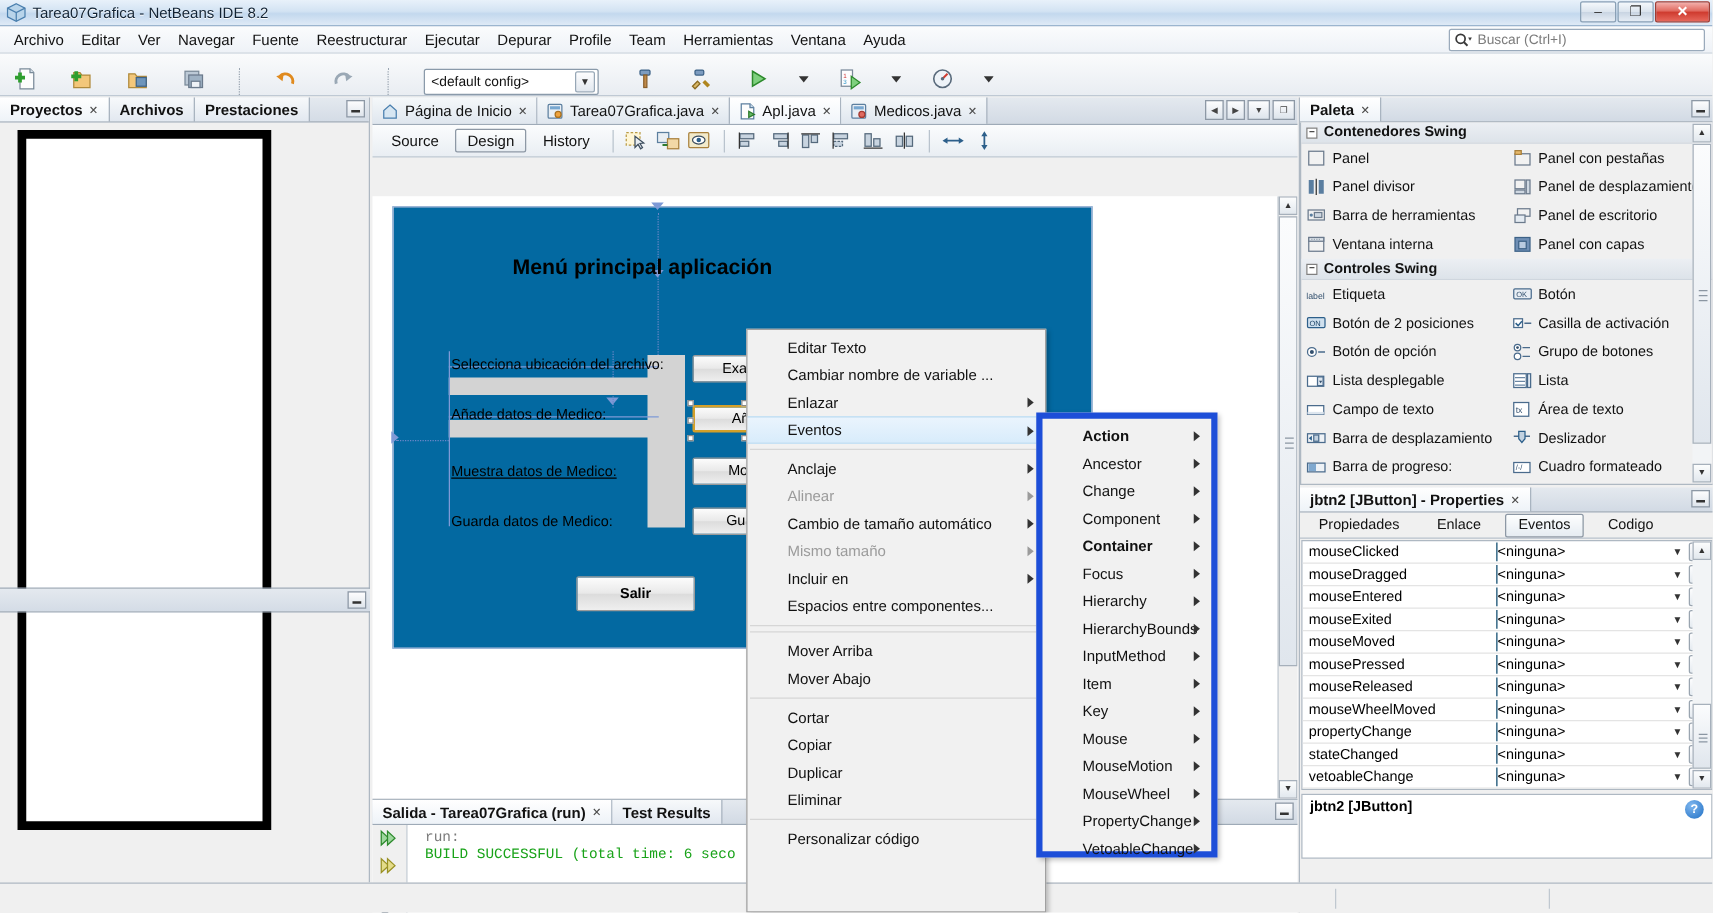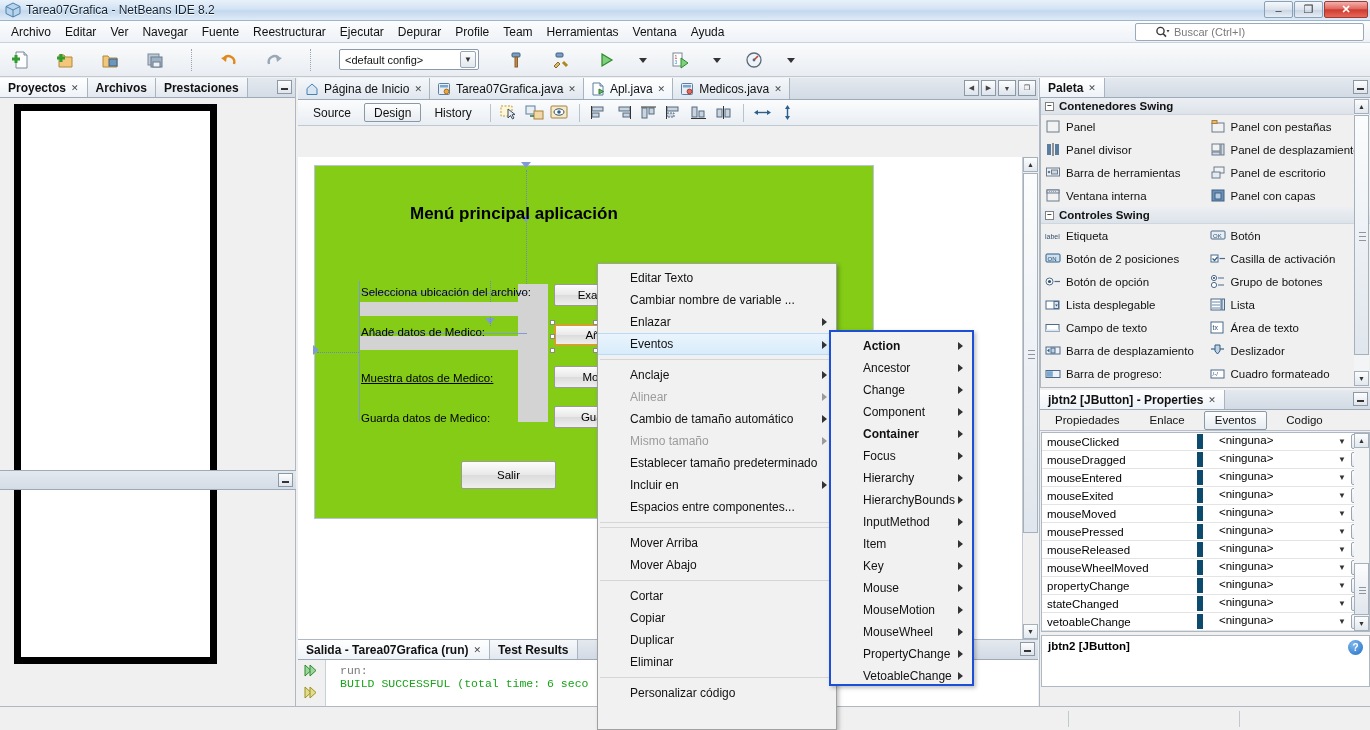--- a/index.html
+++ b/index.html
@@ -47,35 +47,35 @@
   #menubar{
     height:22px; width:100%;
     background:linear-gradient(to bottom,#fbfcfd,#eef2f7);
     border-bottom:1px solid #c9d3de;
     display:flex; align-items:center; padding-left:4px;
   }
   #menubar .mi{ padding:2px 7px; font-size:12px; color:#111; cursor:default;}
 
   #searchbox{
     position:absolute; right:6px; top:23px;
-    width:229px; height:18px;
+    width:205px; height:18px;
     background:#fff; border:1px solid #9aaabb; border-radius:2px;
-    display:flex; align-items:center; padding-left:19px;
+    display:flex; align-items:center; padding-left:3px;
   }
   #searchbox .sicon{
     width:15px;height:13px;position:relative;margin-right:4px;flex:0 0 auto;
   }
   #searchbox .sph{ color:#7b7b7b; font-size:11px;}
 
   
   #toolbar{
     height:34px;width:100%;
     background:linear-gradient(to bottom,#fafbfc,#e9edf2);
     border-bottom:1px solid #bfc9d4;
-    display:flex;align-items:center;padding-left:6px;gap:18px;
+    display:flex;align-items:flex-end;padding-left:6px;gap:18px;
   }
   .tbtn{ width:27px;height:26px; display:flex;align-items:center;justify-content:center;
     border:1px solid transparent;border-radius:2px;}
   .tsep{ width:1px;height:22px;margin:0 5px;border-left:1px dotted #9aa5b1;}
   #cfgsel{
     width:140px;height:21px;background:#fff;border:1px solid #8a9aaa;border-radius:2px;
     display:flex;align-items:center;justify-content:space-between;padding:0 2px 0 5px;
     font-size:11px;color:#111; margin:0 5px;
   }
   #cfgsel .arr{
@@ -154,21 +154,21 @@
   }
   #hintbar .htext{font-size:12px;color:#111;}
   #hintbar .hclose{position:absolute;right:12px;top:8px;font-size:12px;color:#333;}
 
   #canvas{
     position:absolute;left:0;top:79px;width:740px;height:482px;
     background:#fff;overflow:hidden;
   }
   #formbox{
     position:absolute;left:16px;top:8px;width:560px;height:354px;
-    background:#84cc16;border:1px solid #b9c2e0;
+    background:#0369a1;border:1px solid #b9c2e0;
   }
   .formtitle{
     position:absolute;left:95px;top:38px;font-size:17px;font-weight:bold;color:#000;
     white-space:nowrap;
   }
   .fm-row{position:absolute;left:46px;font-size:11.5px;color:#000;}
   .fm-btn{
     position:absolute;height:22px;width:96px;
     background:linear-gradient(to bottom,#fcfcfc,#e9e9e9 48%,#dcdcdc 52%,#efefef);
     border:1px solid #9a9a9a;border-radius:2px;
@@ -238,22 +238,22 @@
     position:relative;}
   .prtabs{height:21px;display:flex;align-items:center;gap:0;background:#f0f0f0;
     border-bottom:1px solid #b8c1cb;}
   .prtab{height:19px;padding:0 10px;display:flex;align-items:center;font-size:11.5px;color:#111;
     border:1px solid transparent;border-radius:2px;margin:0 4px;}
   .prtab.sel{border:1px solid #8d98a5;background:linear-gradient(to bottom,#fdfefe,#e6ecf2);}
   .evtable{position:absolute;left:1px;top:42px;width:329px;height:200px;background:#fff;
      border:1px solid #aeb8c2;overflow:hidden;}
   .evrow{height:18px;display:flex;align-items:center;border-bottom:1px solid #e4e4e4;}
   .evname{width:155px;padding-left:5px;font-size:11.5px;color:#000;}
-  .evval{flex:1;display:flex;align-items:flex-start;border-left:6px solid #0c4a6e;
-     padding-left:16px;font-size:11.5px;color:#000;justify-content:space-between;}
+  .evval{flex:1;display:flex;align-items:center;border-left:1px solid #0c4a6e;
+     padding-left:0;font-size:11.5px;color:#000;justify-content:space-between;}
   .evcombo{width:14px;height:14px;display:flex;align-items:center;justify-content:center;
      font-size:8px;color:#333;margin-right:2px;}
   .evdots{width:16px;height:15px;border:1px solid #9aa5b0;border-radius:2px;
      background:linear-gradient(to bottom,#fdfdfe,#e4eaf0);
      display:flex;align-items:center;justify-content:center;font-size:10px;color:#333;
      margin-right:2px;letter-spacing:-1px;}
   .evsb{position:absolute;right:0;top:0;width:15px;height:198px;background:#f2f4f6;}
   .propdesc{position:absolute;left:1px;top:245px;width:329px;height:52px;background:#fff;
      border:1px solid #aeb8c2;display:flex;align-items:flex-start;justify-content:space-between;
      padding:4px 6px;font-size:11.5px;font-weight:bold;color:#000;}
@@ -277,21 +277,21 @@
   .cmi.dis{color:#9b9b9b;}
   .cmi.hl{background:linear-gradient(to bottom,#eaf4fd,#d8ecfb);
      border-top:1px solid #b8dcf5;border-bottom:1px solid #b8dcf5;}
   .cmi .sub{position:absolute;right:9px;top:7px;width:0;height:0;
      border-top:4px solid transparent;border-bottom:4px solid transparent;border-left:5px solid #333;}
   .cmi.dis .sub{border-left-color:#9b9b9b;}
   .cmsep{height:1px;background:#d6d6d6;margin:4px 2px;}
 
   #evmenu{
     position:absolute;left:829px;top:330px;width:145px;height:356px;
-    background:#f1f1f1;border:2px solid #1d4ed8;
+    background:#f1f1f1;border:5px solid #1d4ed8;
     box-shadow:2px 2px 4px rgba(0,0,0,.25);
     z-index:60;padding-top:3px;
   }
   .emi{height:22px;display:flex;align-items:center;padding-left:32px;
      font-size:12px;color:#111;position:relative;}
   .emi.bold{font-weight:bold;}
   .emi .sub{position:absolute;right:9px;top:7px;width:0;height:0;
      border-top:4px solid transparent;border-bottom:4px solid transparent;border-left:5px solid #333;}
 </style>
 </head>
@@ -638,21 +638,21 @@
         <div class="fm-row" style="top:206px;text-decoration:underline;">Muestra datos de Medico:</div>
         <div class="fm-btn" style="left:239px;top:200px;">
           <span>Mostrar</span>
         </div>
 
         <div class="fm-row" style="top:246px;">Guarda datos de Medico:</div>
         <div class="fm-btn" style="left:239px;top:240px;">
           <span>Guardar</span>
         </div>
 
-        <div class="fm-btn" style="left:146px;top:295px;width:95px;height:28px;">
+        <div class="fm-btn" style="left:146px;top:295px;width:95px;height:28px;font-weight:bold;">
           <span>Salir</span>
         </div>
       </div>
 
       <div id="canvasvsb">
         <div class="sbarrow" style="position:absolute;top:0;left:0;">▲</div>
         <div class="sbthumb" style="top:16px;height:360px;">
           <div class="sbgrip" style="top:176px;"></div>
           <div class="sbgrip" style="top:180px;"></div>
           <div class="sbgrip" style="top:184px;"></div>
@@ -1095,23 +1095,20 @@
     </div>
   <div class="cmi">
       <span>Cambio de tamaño automático</span>
       <span class="sub"></span>
     </div>
   <div class="cmi dis">
       <span>Mismo tamaño</span>
       <span class="sub"></span>
     </div>
   <div class="cmi">
-      <span>Establecer tamaño predeterminado</span>
-    </div>
-  <div class="cmi">
       <span>Incluir en</span>
       <span class="sub"></span>
     </div>
   <div class="cmi">
       <span>Espacios entre componentes...</span>
     </div>
   <div class="cmsep"></div>
   <div class="cmsep"></div>
   <div class="cmi">
       <span>Mover Arriba</span>

